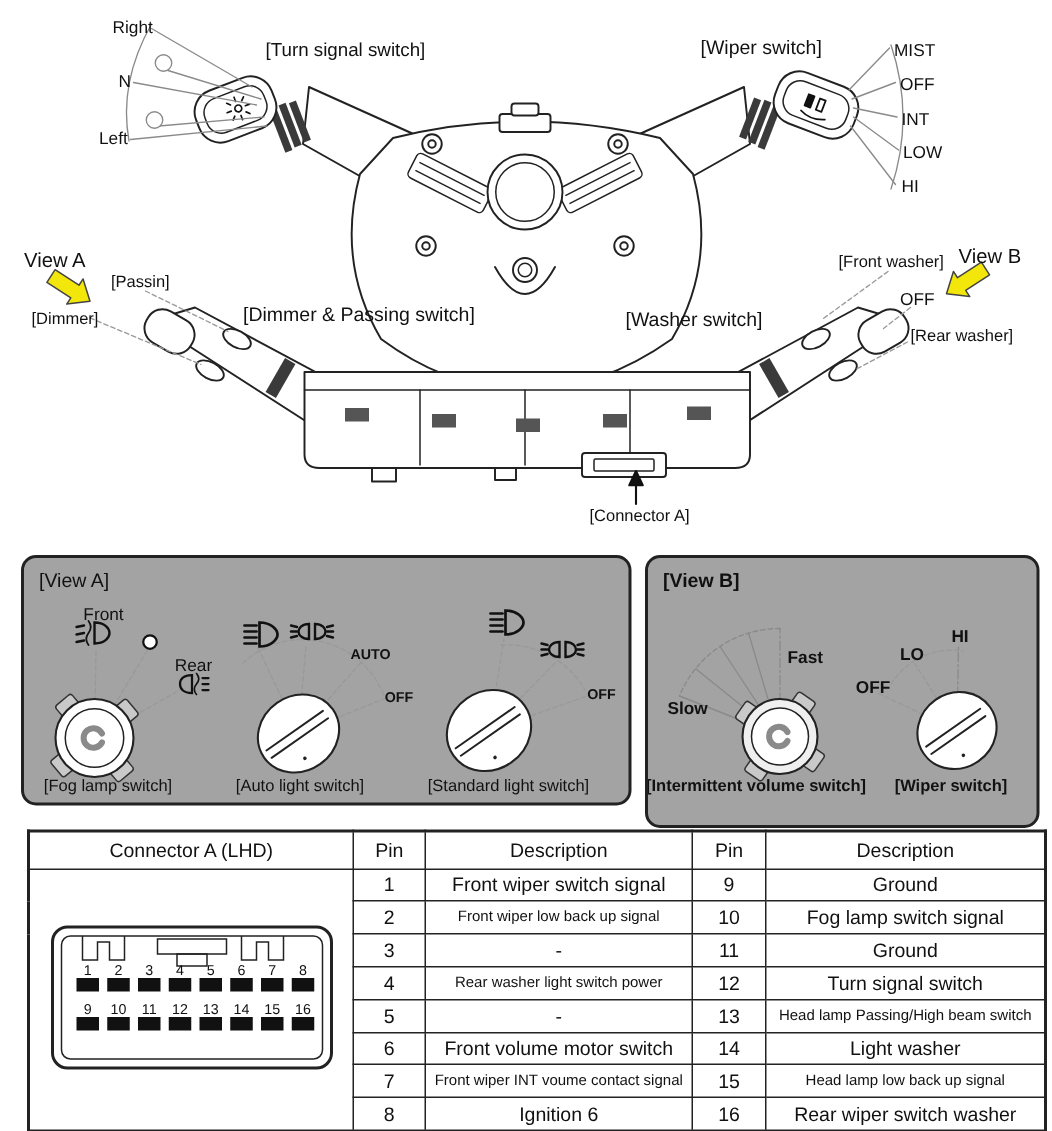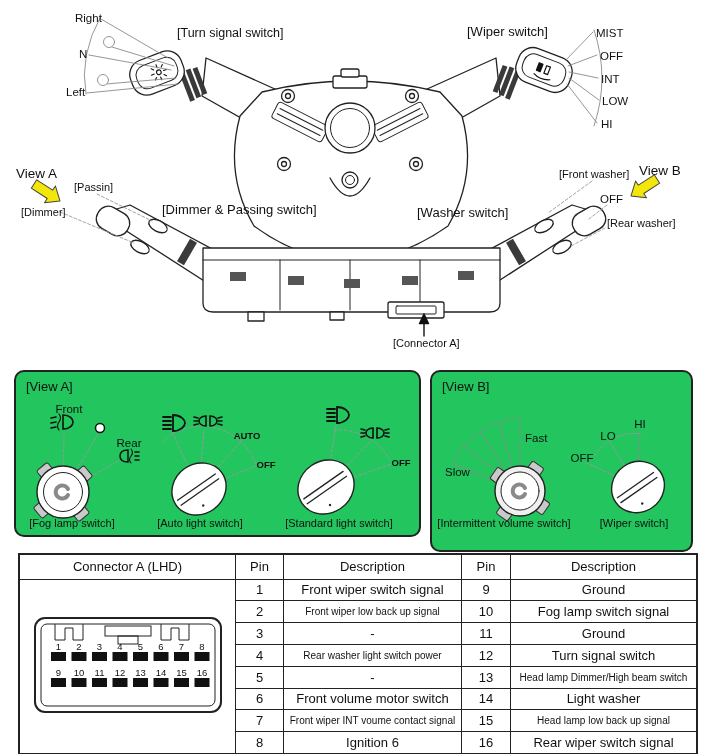--- a/index.html
+++ b/index.html
@@ -2,21 +2,21 @@
 <html><head>
 <meta charset="utf-8">
 <style>
   html,body{margin:0;padding:0;background:#fff;}
   #stage{position:relative;width:701px;height:754px;background:#fff;
          font-family:"Liberation Sans",sans-serif;color:#111;overflow:hidden;}
   svg text{fill:#111;}
   .lbl{font-size:12.5px;}
   .pos{font-size:11.5px;}
   .viewlbl{font-size:13.5px;}
-  .panel{position:absolute;border:2px solid #222;border-radius:10px;background:#22c55e;box-sizing:border-box;}
+  .panel{position:absolute;border:2px solid #222;border-radius:10px;background:#a3a3a3;box-sizing:border-box;}
   .cap{font-size:11px;}
   .boldpos{font-size:9.5px;font-weight:bold;}
   
   #conn-table{position:absolute;left:18px;top:553px;width:676px;height:198px;
               border-collapse:collapse;table-layout:fixed;}
   #conn-table th,#conn-table td{border:1px solid #222;text-align:center;vertical-align:middle;
               padding:0;font-weight:normal;font-size:13px;overflow:hidden;}
   #conn-table tr{height:21px;}
   #conn-table tr.hd{height:25px;}
   #conn-table .sm{font-size:10px;}
@@ -315,21 +315,21 @@
           <line x1="14" y1="-4" x2="10" y2="-3"></line>
             <line x1="14" y1="0" x2="10" y2="0"></line>
             <line x1="14" y1="4" x2="10" y2="3"></line>
         </g>
         <text x="385" y="94" text-anchor="middle" class="boldpos">OFF</text>
         <text x="323" y="155" text-anchor="middle" class="cap">[Standard light switch]</text>
       </g>
     </svg>
   </div>
 
-  <div class="panel" style="left:430px;top:370px;width:263px;height:182px;">
+  <div class="panel" style="left:430px;top:370px;width:263px;height:182px;font-weight:bold;">
     <svg width="259" height="163" viewBox="0 0 259 163" stroke-linecap="round">
       <text x="10" y="19" font-size="13">[View B]</text>
 
       <g>
         <g stroke="#8a8a8a" stroke-width="0.9" fill="none">
           <line x1="80" y1="94" x2="67" y2="50"></line>
           <line x1="73" y1="97" x2="48" y2="59"></line>
           <line x1="68" y1="103" x2="32" y2="74"></line>
           <line x1="64" y1="109" x2="21" y2="92"></line>
           <path d="M88,47 A72,72 0 0 0 21,92" stroke-dasharray="3 2"></path>
@@ -462,36 +462,36 @@
     <tr>
       <td>4</td>
       <td class="sm">Rear washer light switch power</td>
       <td>12</td>
       <td>Turn signal switch</td>
     </tr>
     <tr>
       <td>5</td>
       <td>-</td>
       <td>13</td>
-      <td class="sm">Head lamp Dimmer/High beam switch</td>
+      <td class="sm">Head lamp Passing/High beam switch</td>
     </tr>
     <tr>
       <td>6</td>
       <td>Front volume motor switch</td>
       <td>14</td>
       <td>Light washer</td>
     </tr>
     <tr>
       <td>7</td>
       <td class="sm">Front wiper INT voume contact signal</td>
       <td>15</td>
       <td class="sm">Head lamp low back up signal</td>
     </tr>
     <tr>
       <td>8</td>
       <td>Ignition 6</td>
       <td>16</td>
-      <td>Rear wiper switch signal</td>
+      <td>Rear wiper switch washer</td>
     </tr>
   </tbody>
     </table>
 
 </div>
 
 </body></html>

